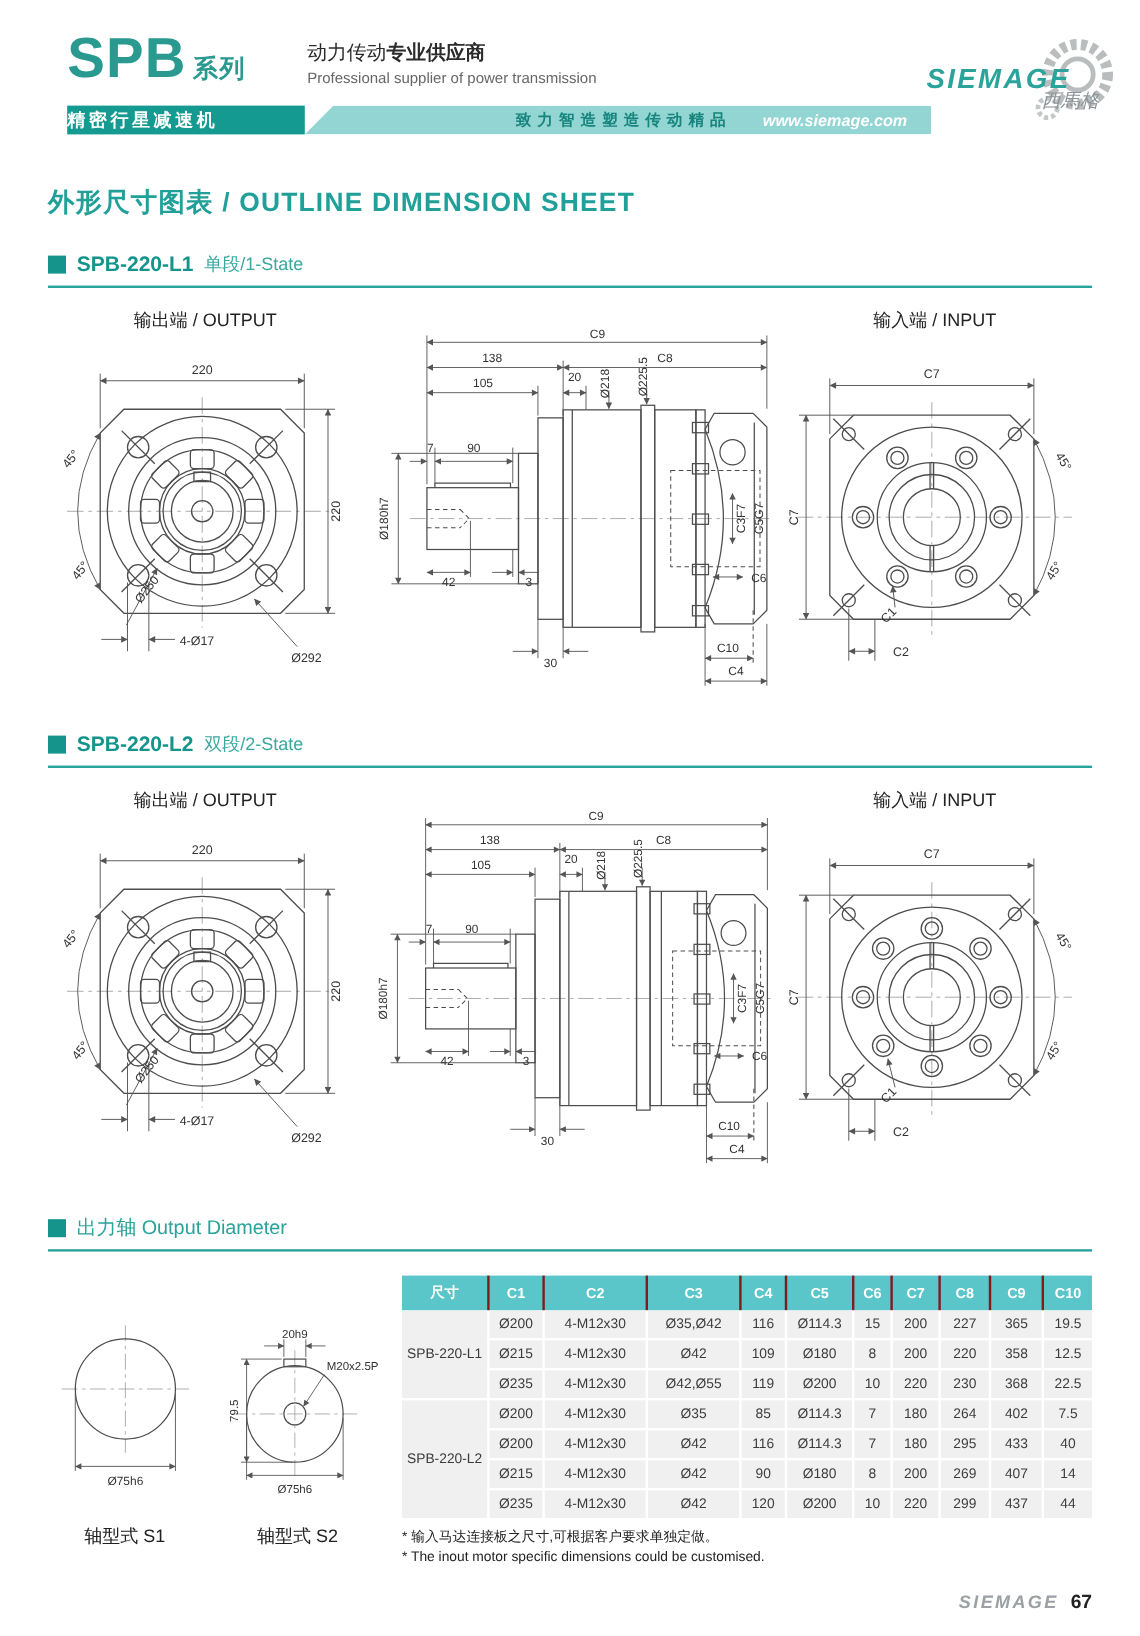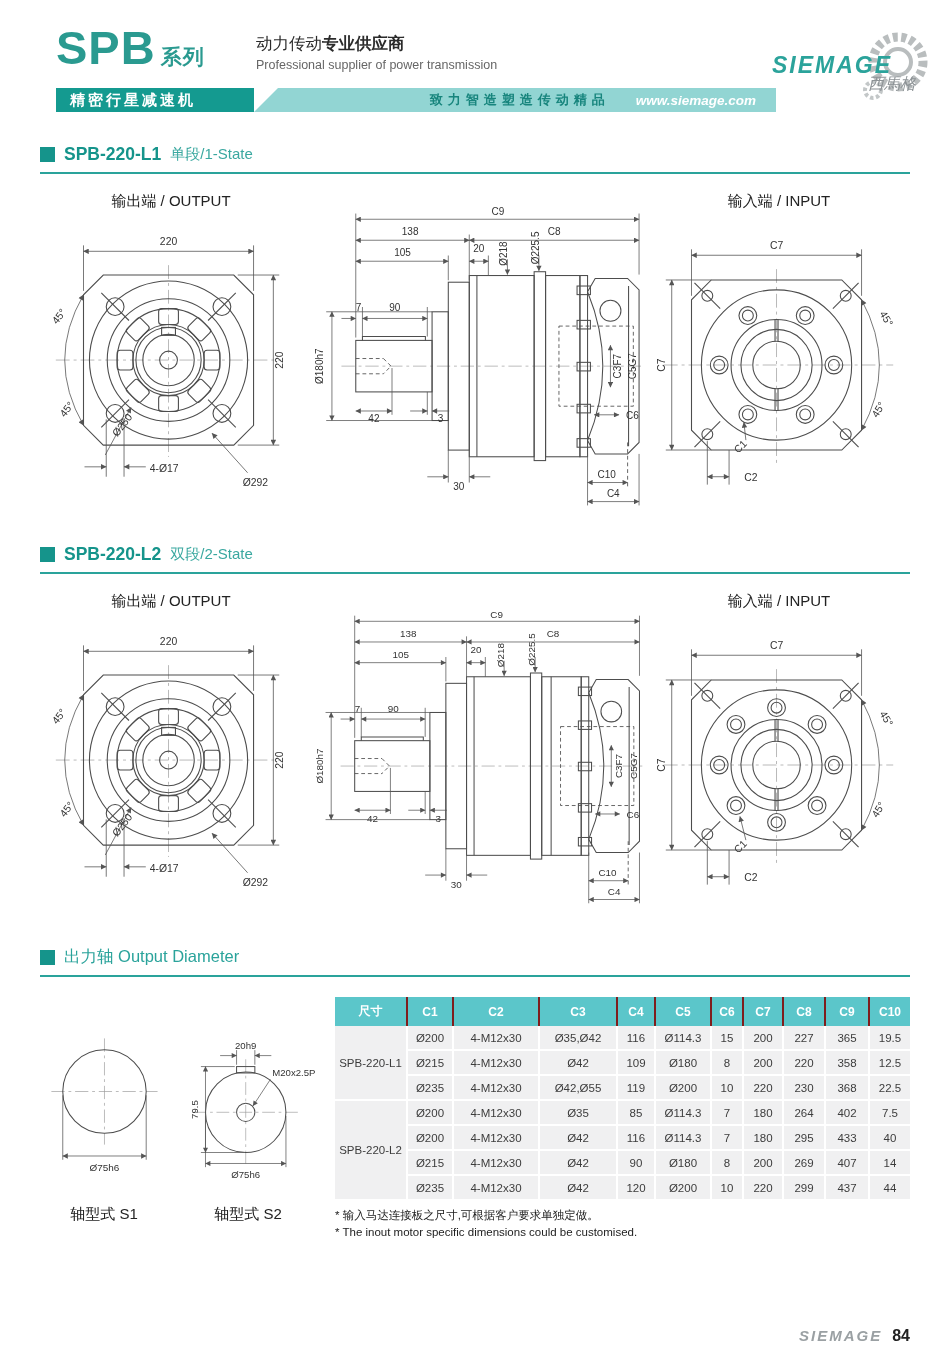--- a/index.html
+++ b/index.html
@@ -7,21 +7,21 @@
          font-family:"Liberation Sans","DejaVu Sans",sans-serif; color:#333; }
   .page { width:950px; height:1363px; position:relative; }
 
   
   .header { position:relative; height:118px; }
   .brand-spb { position:absolute; left:56px; top:24px; font-size:47px; font-weight:bold;
                color:#2a9a90; line-height:1; letter-spacing:1px; }
   .brand-suffix { font-size:21px; font-weight:bold; margin-left:5px; }
   .band-dark { position:absolute; left:56px; top:88px; width:198px; height:24px; background:#149a90;
                color:#fff; font-weight:bold; font-size:15px; letter-spacing:3px;
-               display:flex; align-items:center; padding-left:14px; }
+               display:flex; align-items:center; }
   .band-light { position:absolute; left:254px; top:88px; width:522px; height:24px; background:#92d5d3;
                 clip-path:polygon(24px 0,100% 0,100% 100%,0 100%);
                 display:flex; align-items:center; justify-content:flex-end; gap:26px; padding-right:20px; }
   .band-slogan { color:#17857d; font-size:13px; letter-spacing:5px; font-weight:bold; }
   .band-site { color:#fff; font-size:13.5px; font-weight:bold; font-style:italic; }
   .tagline { position:absolute; left:256px; top:33px; }
   .tagline-cn { font-size:16.5px; color:#2b2b2b; }
   .tagline-cn b { font-weight:bold; }
   .tagline-en { font-size:12.5px; color:#666; margin-top:3px; }
   .logo-right { position:absolute; left:772px; top:20px; width:160px; height:92px; }
@@ -98,20 +98,21 @@
         <circle cx="40" cy="42" r="13" fill="none" stroke="#b9bdbe" stroke-width="4"></circle>
         <circle cx="15" cy="70" r="8" fill="none" stroke="#c3c7c8" stroke-width="4" stroke-dasharray="3.5 2.5"></circle>
       </svg>
       <div class="logo-text">SIEMAGE</div>
       <div class="logo-cn">西馬格</div>
     </div>
   </div>
 
   <div class="content">
 
+    <h1 class="page-title">外形尺寸图表 / OUTLINE DIMENSION SHEET</h1>
 
     <div class="sec-head">
       <div class="sec-bullet"></div>
       <span class="sec-model">SPB-220-L1</span>
       <span class="sec-stage">单段/1-State</span>
     </div>
 
     <div class="fig-row">
 
       <div class="fig-col">
@@ -727,16 +728,16 @@
         <div class="foot-notes">
           <div>* 输入马达连接板之尺寸,可根据客户要求单独定做。</div>
           <div>* The inout motor  specific dimensions could be customised.</div>
         </div>
       </div>
     </div>
   </div>
 
   <div class="footer">
     <span class="footer-logo">SIEMAGE</span>
-    <span class="footer-page">84</span>
+    <span class="footer-page">67</span>
   </div>
 
 </div>
 
 </body></html>

